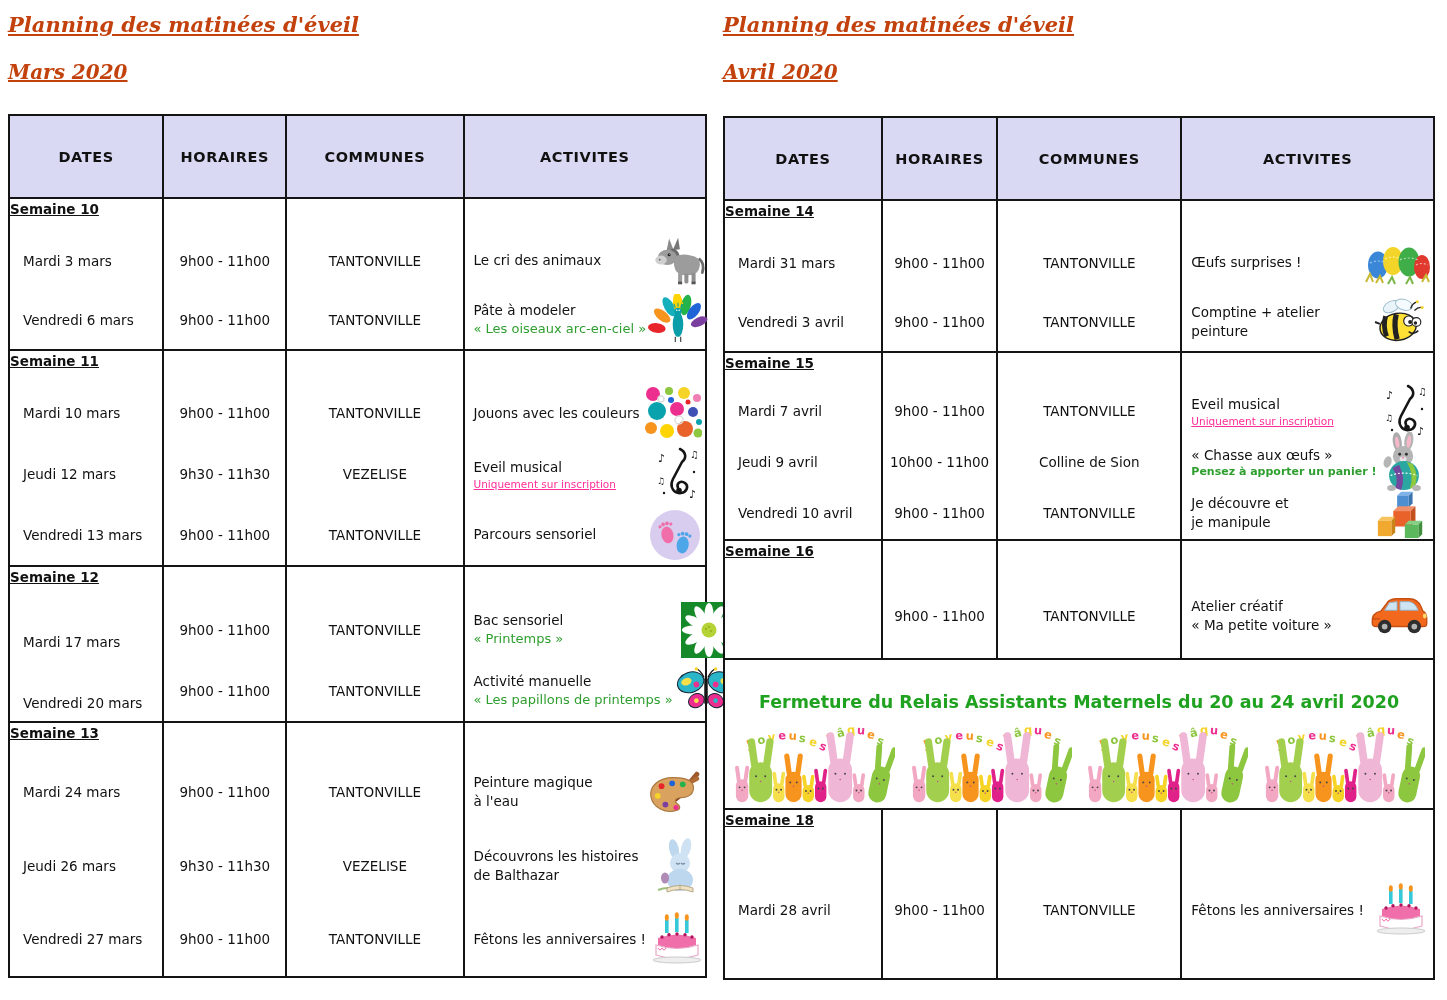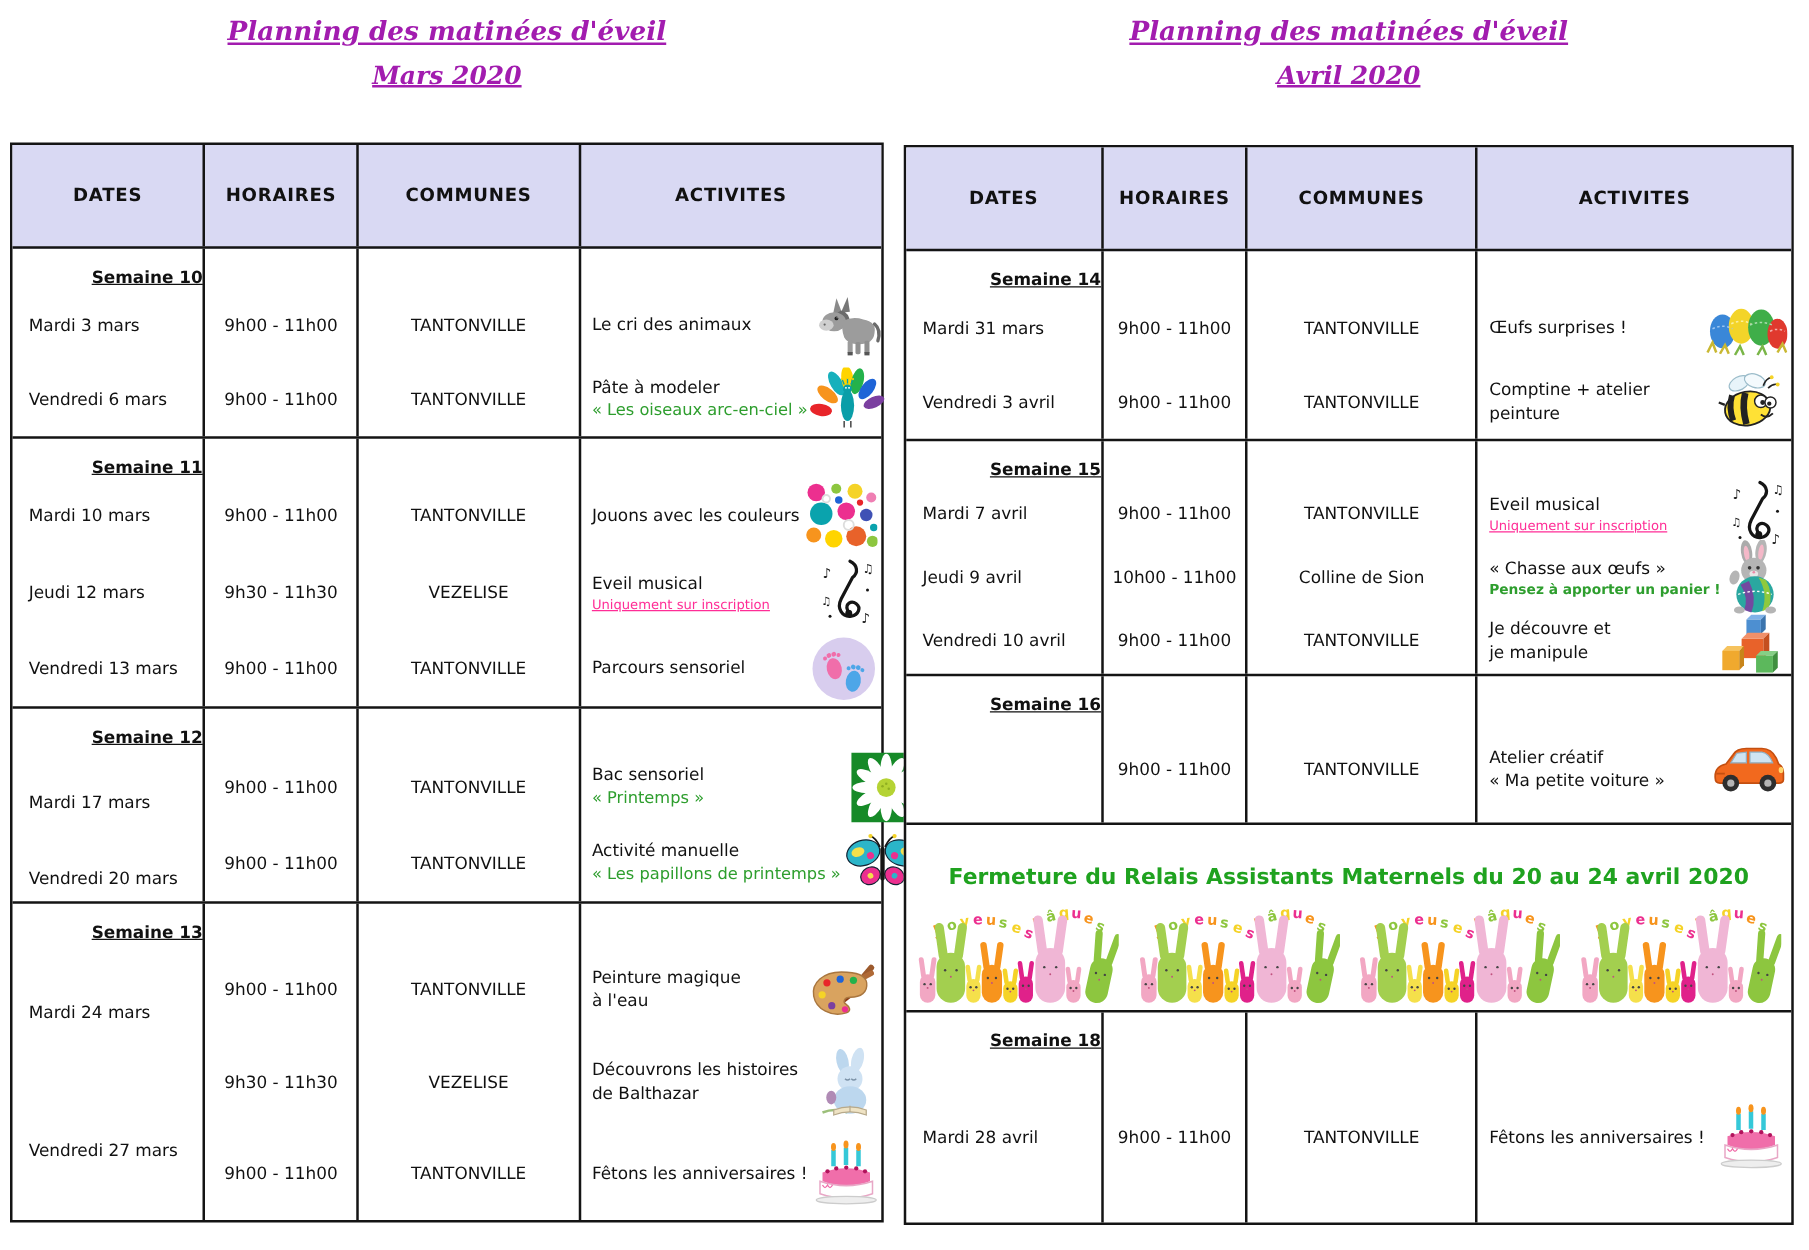--- a/index.html
+++ b/index.html
@@ -1,31 +1,31 @@
 <!DOCTYPE html>
 <html><head>
 <meta charset="utf-8">
 <style>
   html,body{margin:0;padding:0;width:1447px;height:1000px;background:#fff;overflow:hidden;
     font-family:"DejaVu Sans",sans-serif;color:#111;}
-  .title{position:absolute;text-align:center;color:#a21caf;
+  .title{position:absolute;text-align:left;color:#c2410c;
     font-family:"DejaVu Serif",serif;font-style:italic;font-weight:bold;}
   .t1{font-size:21px;text-decoration:underline;}
-  .t2{font-size:20px;text-decoration:underline;margin-top:11px;}
+  .t2{font-size:20px;text-decoration:underline;margin-top:23px;}
   .table{position:absolute;border:2px solid #141414;background:#fff;display:flex;
     flex-direction:column;box-sizing:border-box;}
   .hrow{display:flex;background:#d9d9f3;border-bottom:2px solid #141414;height:83px;flex:none;box-sizing:border-box;}
   .hcell{display:flex;align-items:center;justify-content:center;font-weight:bold;font-size:14.5px;
     letter-spacing:.6px;border-right:2px solid #141414;box-sizing:border-box;flex:none;}
   .hcell:last-child{border-right:none;flex:1;}
   .srow{display:flex;border-bottom:2px solid #141414;box-sizing:border-box;flex:none;}
   .srow:last-child{border-bottom:none;flex:1;}
   .scol{display:flex;flex-direction:column;border-right:2px solid #141414;box-sizing:border-box;flex:none;}
   .scol:last-child{border-right:none;flex:1;}
-  .wspace{height:32px;flex:none;padding-top:12px;box-sizing:border-box;text-align:right;}
+  .wspace{height:32px;flex:none;box-sizing:border-box;text-align:left;}
   .week{font-weight:bold;text-decoration:underline;font-size:13.5px;}
   .entry{flex:1;display:flex;align-items:center;min-height:0;}
   .date{padding-left:13px;font-size:13.5px;}
   .mid{justify-content:center;font-size:13.5px;text-align:center;}
   .act{padding:0 3px 0 9px;font-size:13.5px;}
   .atext{flex:1;min-width:0;}
   .aline{line-height:1.4;white-space:nowrap;}
   .agreen{color:#2e9e2e;line-height:1.35;white-space:nowrap;font-size:13px;}
   .apink{color:#ff2d96;font-size:10.5px;text-decoration:underline;white-space:nowrap;margin-top:1px;}
   .agnote{color:#2e9e2e;font-size:11px;font-weight:bold;white-space:nowrap;margin-top:1px;}
@@ -338,20 +338,23 @@
         </div>
       </div>
     </div>
     <div class="srow">
       <div class="scol" style="width: 22.2%;">
         <div class="wspace"><span class="week">Semaine 13</span></div>
         <div class="entry date">
           <div>Mardi 24 mars</div>
         </div>
         <div class="entry date">
+          <div>Jeudi 26 mars</div>
+        </div>
+        <div class="entry date">
           <div>Vendredi 27 mars</div>
         </div>
       </div>
       <div class="scol" style="width: 17.7%;">
         <div class="wspace"></div>
         <div class="entry mid">
           <div>9h00 - 11h00</div>
         </div>
         <div class="entry mid">
           <div>9h30 - 11h30</div>

